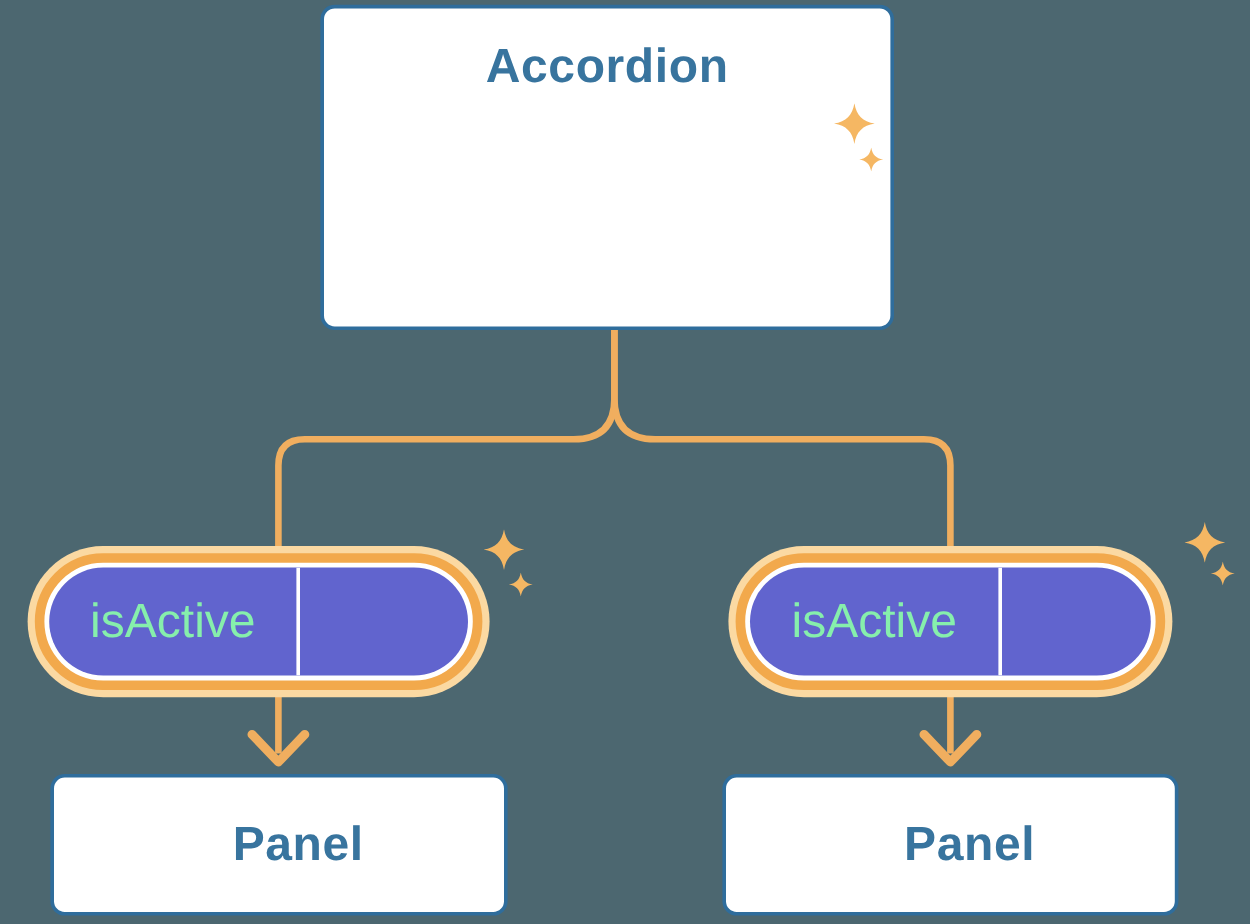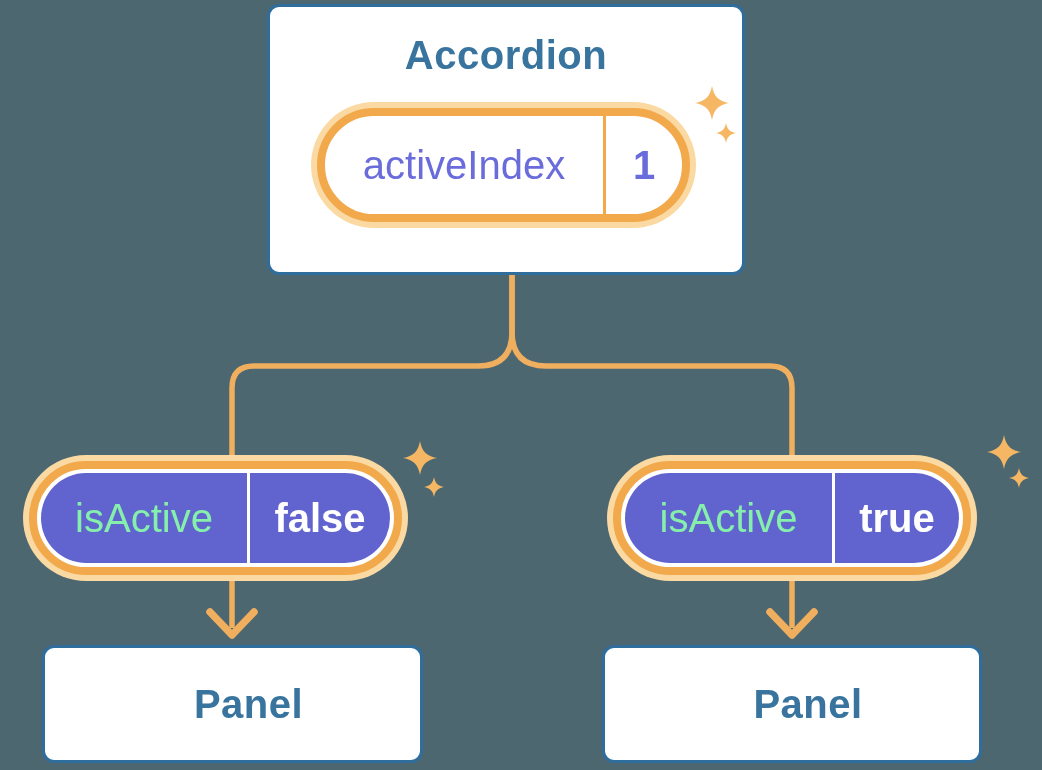--- a/index.html
+++ b/index.html
@@ -81,54 +81,40 @@
   <svg class="lines" width="1042" height="770" viewBox="0 0 1042 770">
     <path class="branch" d="M512 270 L512 332 Q512 366 478 366 L254 366 Q232 366 232 388 L232 628"></path>
     <path class="branch" d="M512 270 L512 332 Q512 366 546 366 L770 366 Q792 366 792 388 L792 628"></path>
     <path class="arrowhead" d="M210 612 L232 635 L254 612"></path>
     <path class="arrowhead" d="M770 612 L792 635 L814 612"></path>
   </svg>
 
   <div class="card accordion-card" style="left:267px;top:4px;width:478px;height:271px;">
     <div class="card-title">Accordion</div>
 
-    <div class="pill-glow" style="left:41px;top:95px;width:385px;height:126px;">
-      <div class="pill-ring state-pill">
-        <div class="cell state-cell-name">
-          <span class="state-name">activeIndex</span>
-        </div>
-        <div class="state-divider"></div>
-        <div class="cell state-cell-value">
-          <span class="state-value">1</span>
-        </div>
-      </div>
-    </div>
   </div>
 
   <div class="sparkle" style="left:695px;top:86px;">
     <svg width="34" height="34" viewBox="0 0 24 24">
         <path d="M12 0C13.2 7.2 16.8 10.8 24 12C16.8 13.2 13.2 16.8 12 24C10.8 16.8 7.2 13.2 0 12C7.2 10.8 10.8 7.2 12 0Z"></path>
       </svg>
   </div>
   <div class="sparkle" style="left:716px;top:123px;">
     <svg width="20" height="20" viewBox="0 0 24 24">
         <path d="M12 0C13.2 7.2 16.8 10.8 24 12C16.8 13.2 13.2 16.8 12 24C10.8 16.8 7.2 13.2 0 12C7.2 10.8 10.8 7.2 12 0Z"></path>
       </svg>
   </div>
 
   <div class="pill-glow" style="left:23px;top:455px;width:385px;height:126px;">
     <div class="pill-ring prop-ring">
       <div class="prop-core">
         <div class="cell" style="width:206px;">
           <span class="prop-name">isActive</span>
         </div>
         <div class="prop-divider"></div>
-        <div class="cell" style="flex:1;">
-          <span class="prop-value">false</span>
-        </div>
       </div>
     </div>
   </div>
 
   <div class="sparkle" style="left:403px;top:441px;">
     <svg width="34" height="34" viewBox="0 0 24 24">
         <path d="M12 0C13.2 7.2 16.8 10.8 24 12C16.8 13.2 13.2 16.8 12 24C10.8 16.8 7.2 13.2 0 12C7.2 10.8 10.8 7.2 12 0Z"></path>
       </svg>
   </div>
   <div class="sparkle" style="left:424px;top:477px;">
@@ -137,23 +123,20 @@
       </svg>
   </div>
 
   <div class="pill-glow" style="left:607px;top:455px;width:370px;height:126px;">
     <div class="pill-ring prop-ring">
       <div class="prop-core">
         <div class="cell" style="width:207px;">
           <span class="prop-name">isActive</span>
         </div>
         <div class="prop-divider"></div>
-        <div class="cell" style="flex:1;">
-          <span class="prop-value">true</span>
-        </div>
       </div>
     </div>
   </div>
 
   <div class="sparkle" style="left:987px;top:435px;">
     <svg width="34" height="34" viewBox="0 0 24 24">
         <path d="M12 0C13.2 7.2 16.8 10.8 24 12C16.8 13.2 13.2 16.8 12 24C10.8 16.8 7.2 13.2 0 12C7.2 10.8 10.8 7.2 12 0Z"></path>
       </svg>
   </div>
   <div class="sparkle" style="left:1009px;top:468px;">

